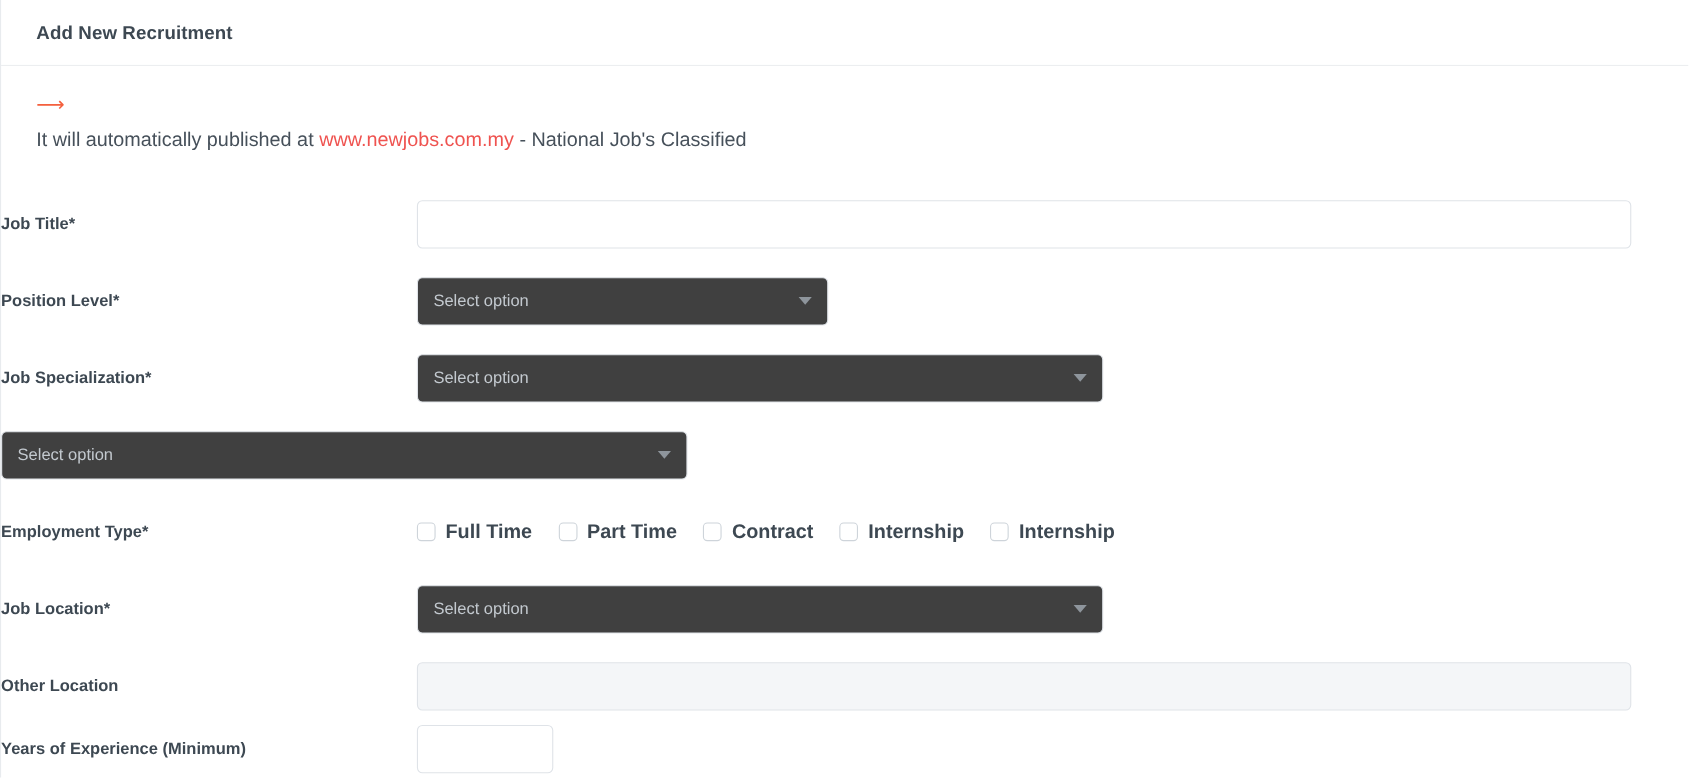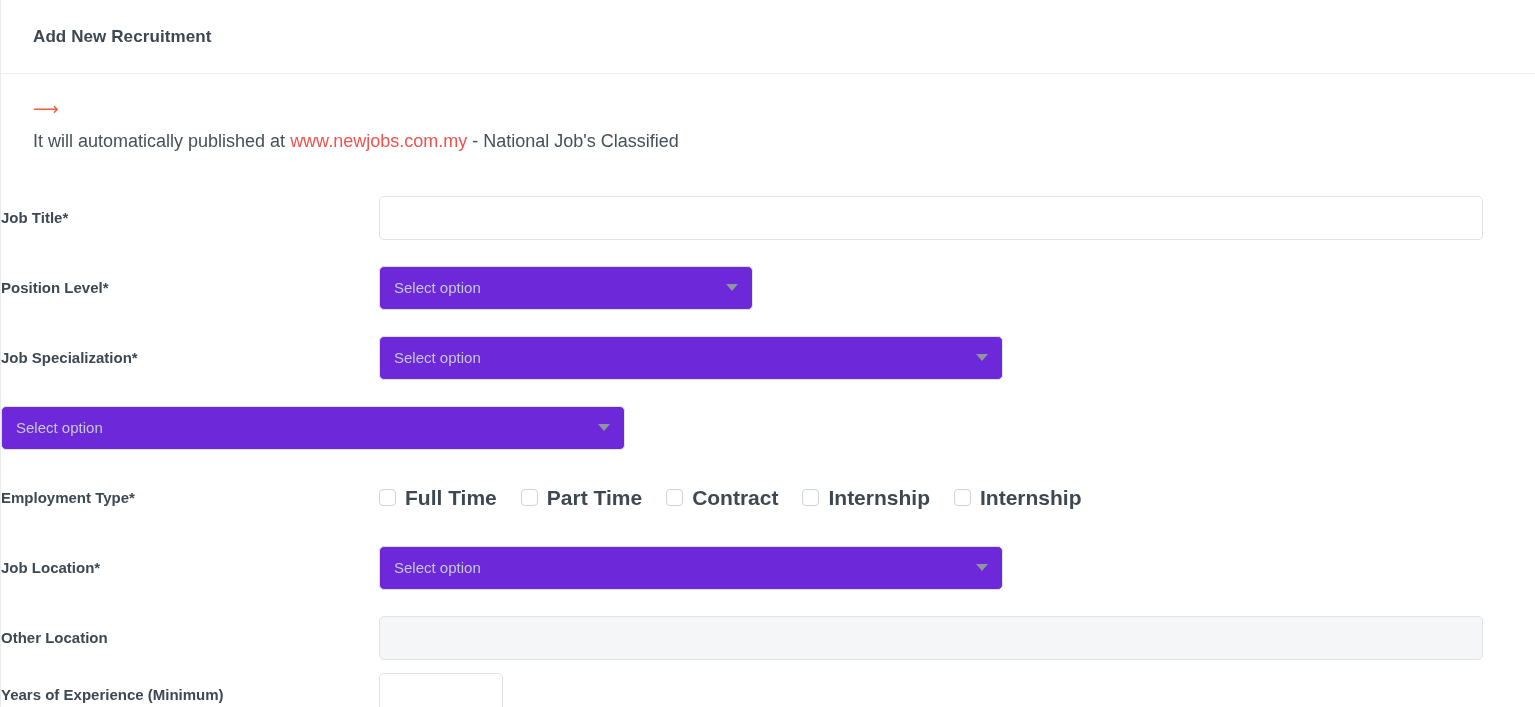--- a/index.html
+++ b/index.html
@@ -11,21 +11,21 @@
     overflow: hidden;
   }
   .card {
     position: relative;
     width: 1535px;
     height: 707px;
     background: #ffffff;
     border-left: 1px solid #e8ebee;
   }
   .card-header {
-    height: 74px;
+    height: 60px;
     border-bottom: 1px solid #eceef0;
     display: flex;
     align-items: center;
     padding-left: 32px;
   }
   .card-title {
     font-size: 17px;
     font-weight: bold;
     color: #3d4852;
     letter-spacing: 0.1px;
@@ -99,21 +99,21 @@
   .inp.disabled {
     background: #f4f6f8;
     border-color: #dfe3e8;
     width: 1104px;
   }
   .sel {
     position: relative;
     height: 44px;
     border: 1px solid #dfe3e8;
     border-radius: 5px;
-    background: #6d28d9;
+    background: #404040;
     display: flex;
     align-items: center;
     padding: 0 14px;
     cursor: pointer;
   }
   .sel.w-sm { width: 374px; }
   .sel.w-md { width: 624px; }
   .sel-placeholder {
     font-size: 15px;
     color: #c3c9cf;
@@ -140,21 +140,21 @@
   }
   .check-box {
     width: 17px; height: 17px;
     border: 1px solid #ced4da;
     border-radius: 4px;
     background: #fff;
     flex: 0 0 auto;
   }
   .check-label {
     margin-left: 9px;
-    font-size: 21px;
+    font-size: 18px;
     font-weight: bold;
     color: #3d4852;
     line-height: 1.2;
     white-space: nowrap;
   }
   .row-exp { min-height: 60px; align-items: flex-start; }
   .row-exp .form-label { padding-top: 13px; }
 </style>
 </head>
 <body>

